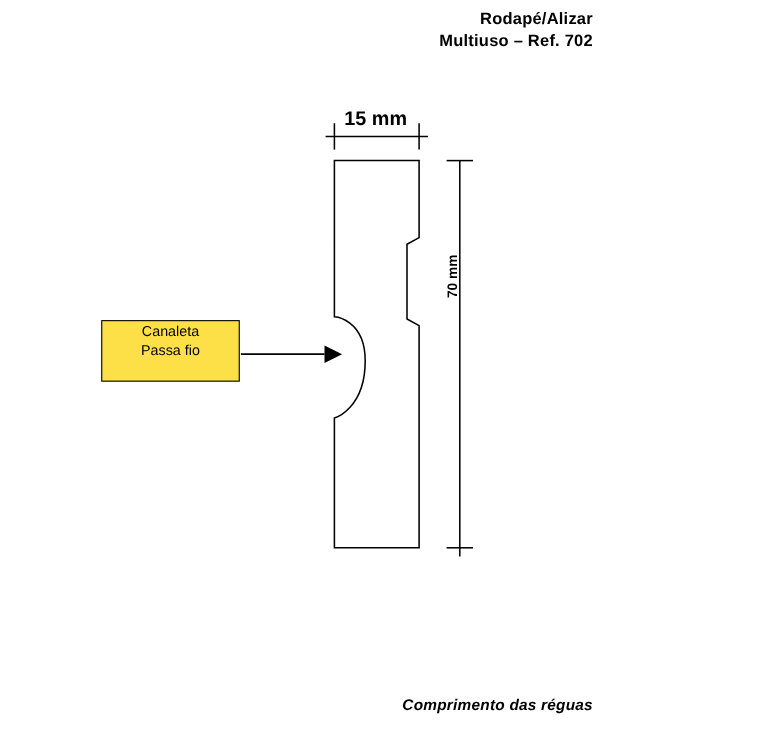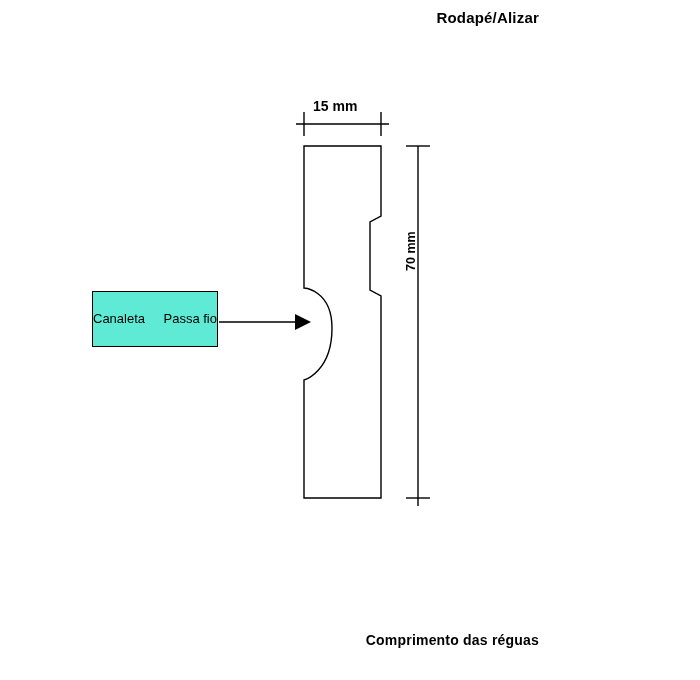--- a/index.html
+++ b/index.html
@@ -41,46 +41,47 @@
   .footer-block {
     position: absolute;
     right: 34px;
     bottom: 30px;
     text-align: right;
     font-weight: bold;
     font-size: 14px;
     line-height: 20px;
     letter-spacing: 0.2px;
   }
-  .footer-line { display: block; white-space: nowrap; }
+  .footer-line { display: block; white-space: nowrap; font-style: italic; }
 
   
   .callout-box {
     position: absolute;
     left: 92px;
     top: 291px;
     width: 126px;
     height: 56px;
     border: 1px solid #000000;
-    background: #5eead4;
+    background: #fde047;
     box-sizing: border-box;
     display: flex;
+    flex-direction: column;
     align-items: center;
-    justify-content: space-between;
+    justify-content: flex-start;
     font-size: 13px;
     line-height: 18px;
   }
   .callout-line { display: block; white-space: nowrap; }
 
   
   .dim-width {
     position: absolute;
     left: 313px;
     top: 98px;
-    font-size: 14px;
+    font-size: 18px;
     font-weight: bold;
     white-space: nowrap;
   }
   .dim-height {
     position: absolute;
     left: 404px;
     top: 271px;
     font-size: 12.5px;
     font-weight: bold;
     white-space: nowrap;
@@ -96,20 +97,21 @@
     height: 680px;
   }
 </style>
 </head>
 <body>
 
 <div class="page">
 
   <div class="title-block">
     <span class="title-line">Rodapé/Alizar</span>
+    <span class="title-line">Multiuso – Ref. 702</span>
   </div>
 
   <svg class="drawing" viewBox="0 0 700 680">
 
     <path d="M 304 146
              L 381 146
              L 381 216
              L 370 222
              L 370 290
              L 381 296

